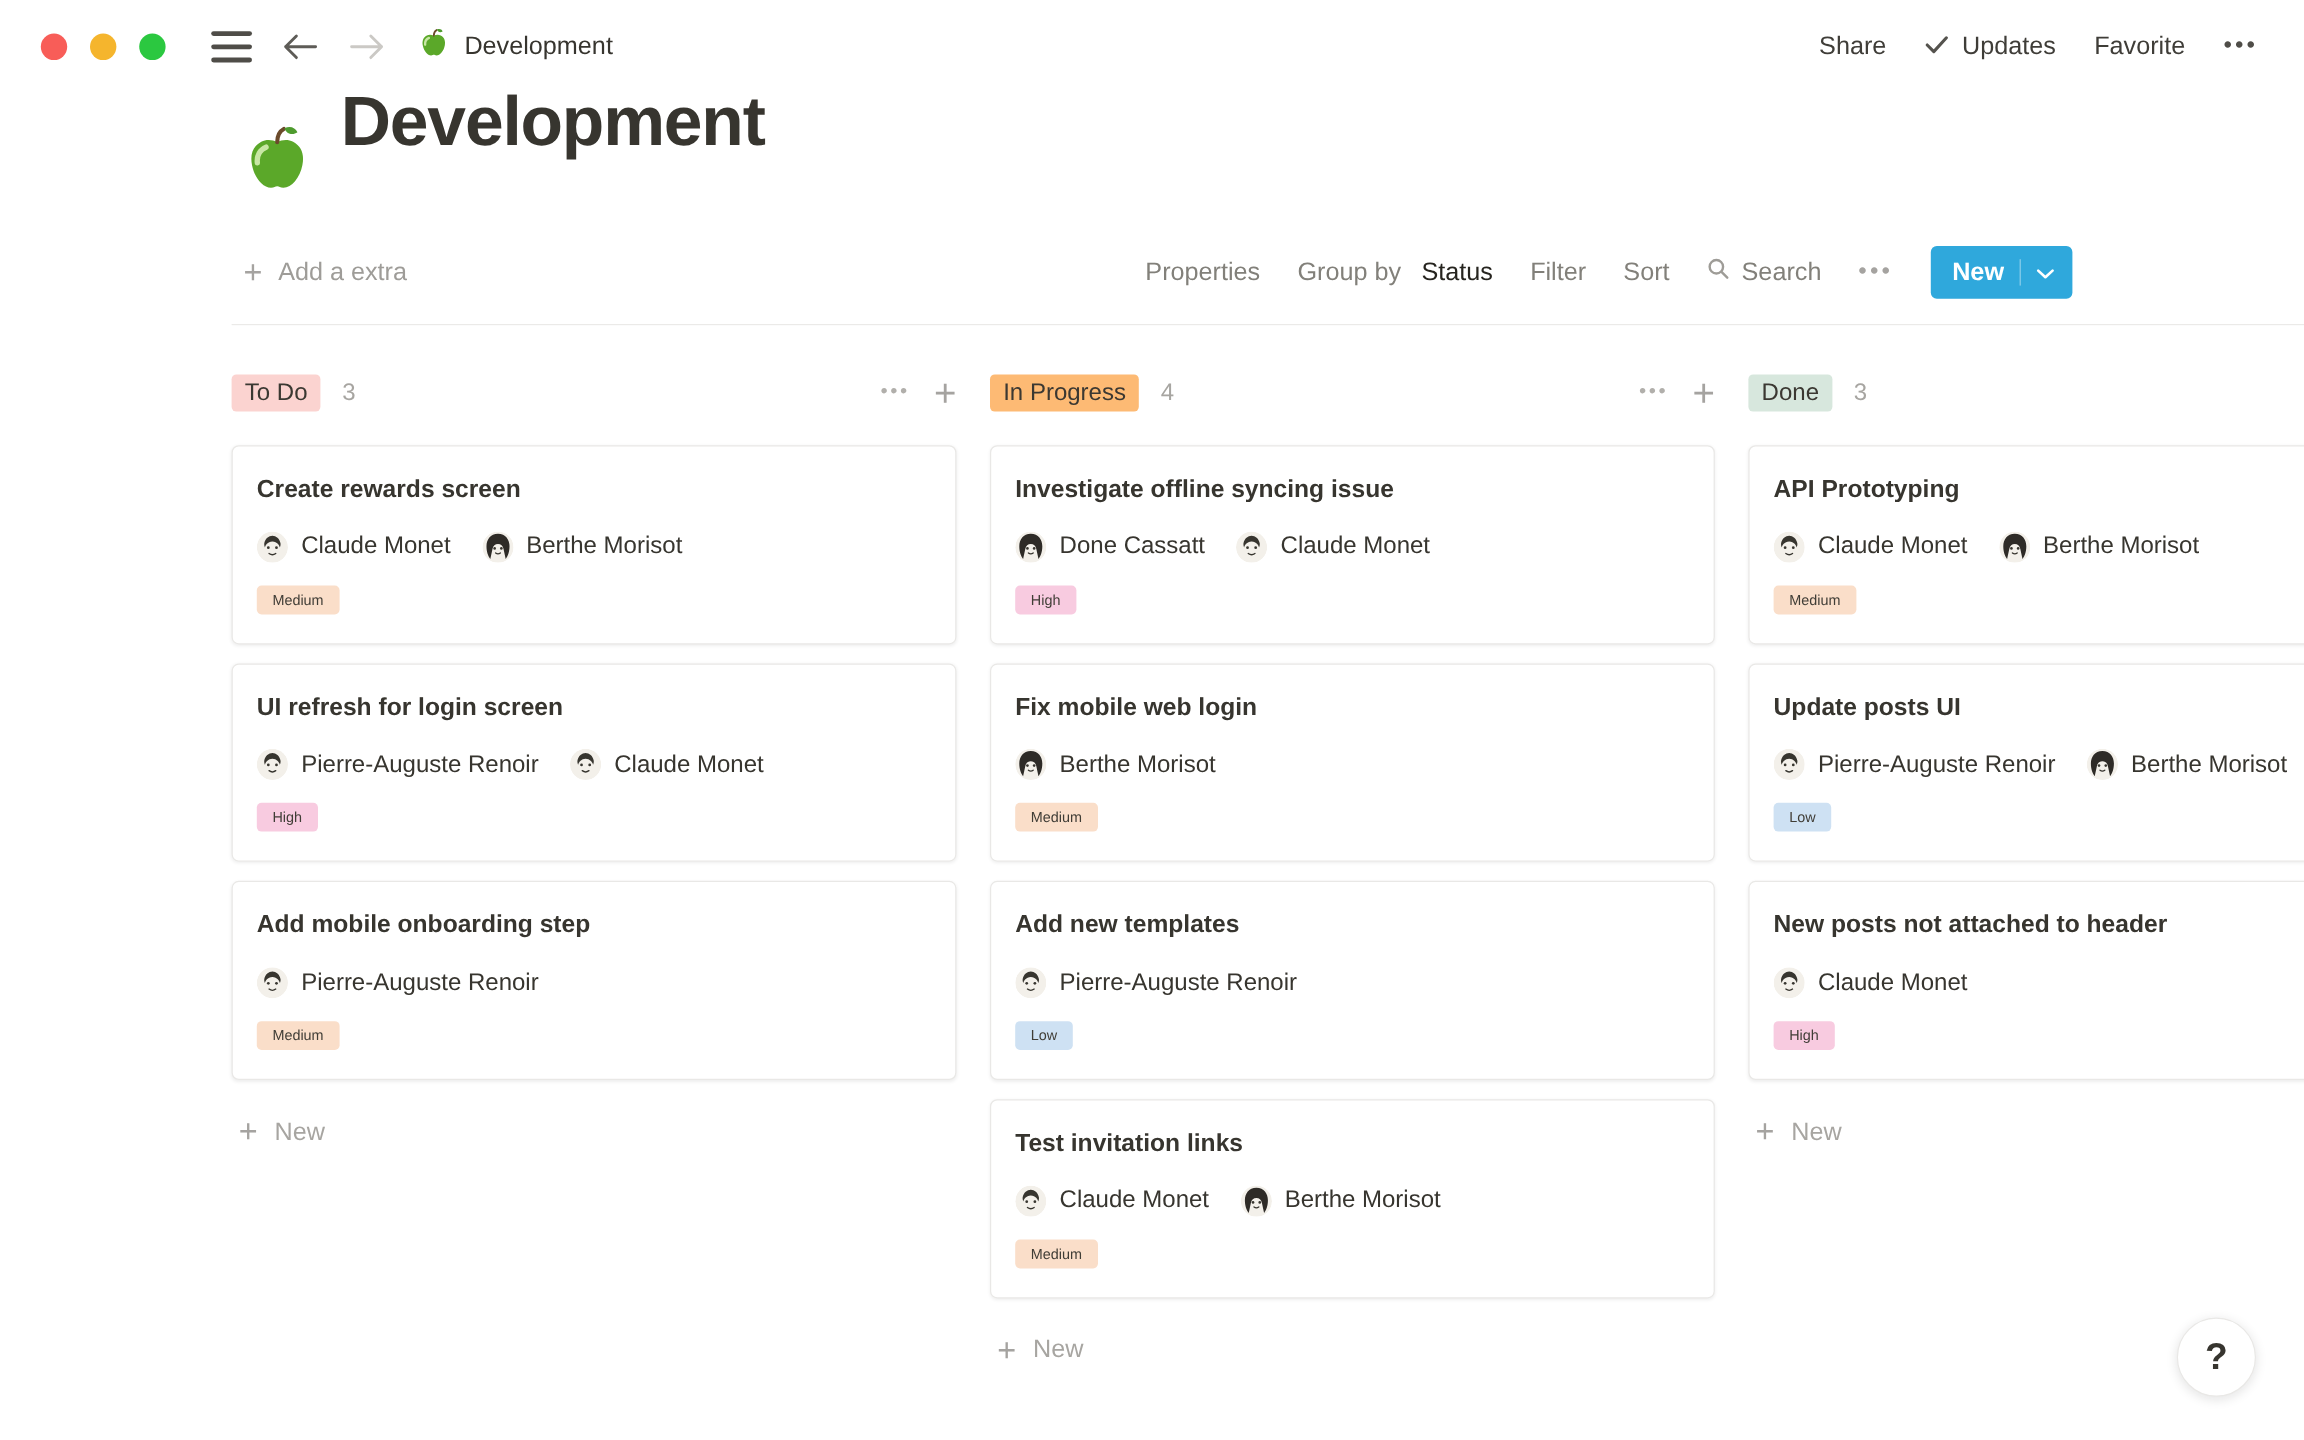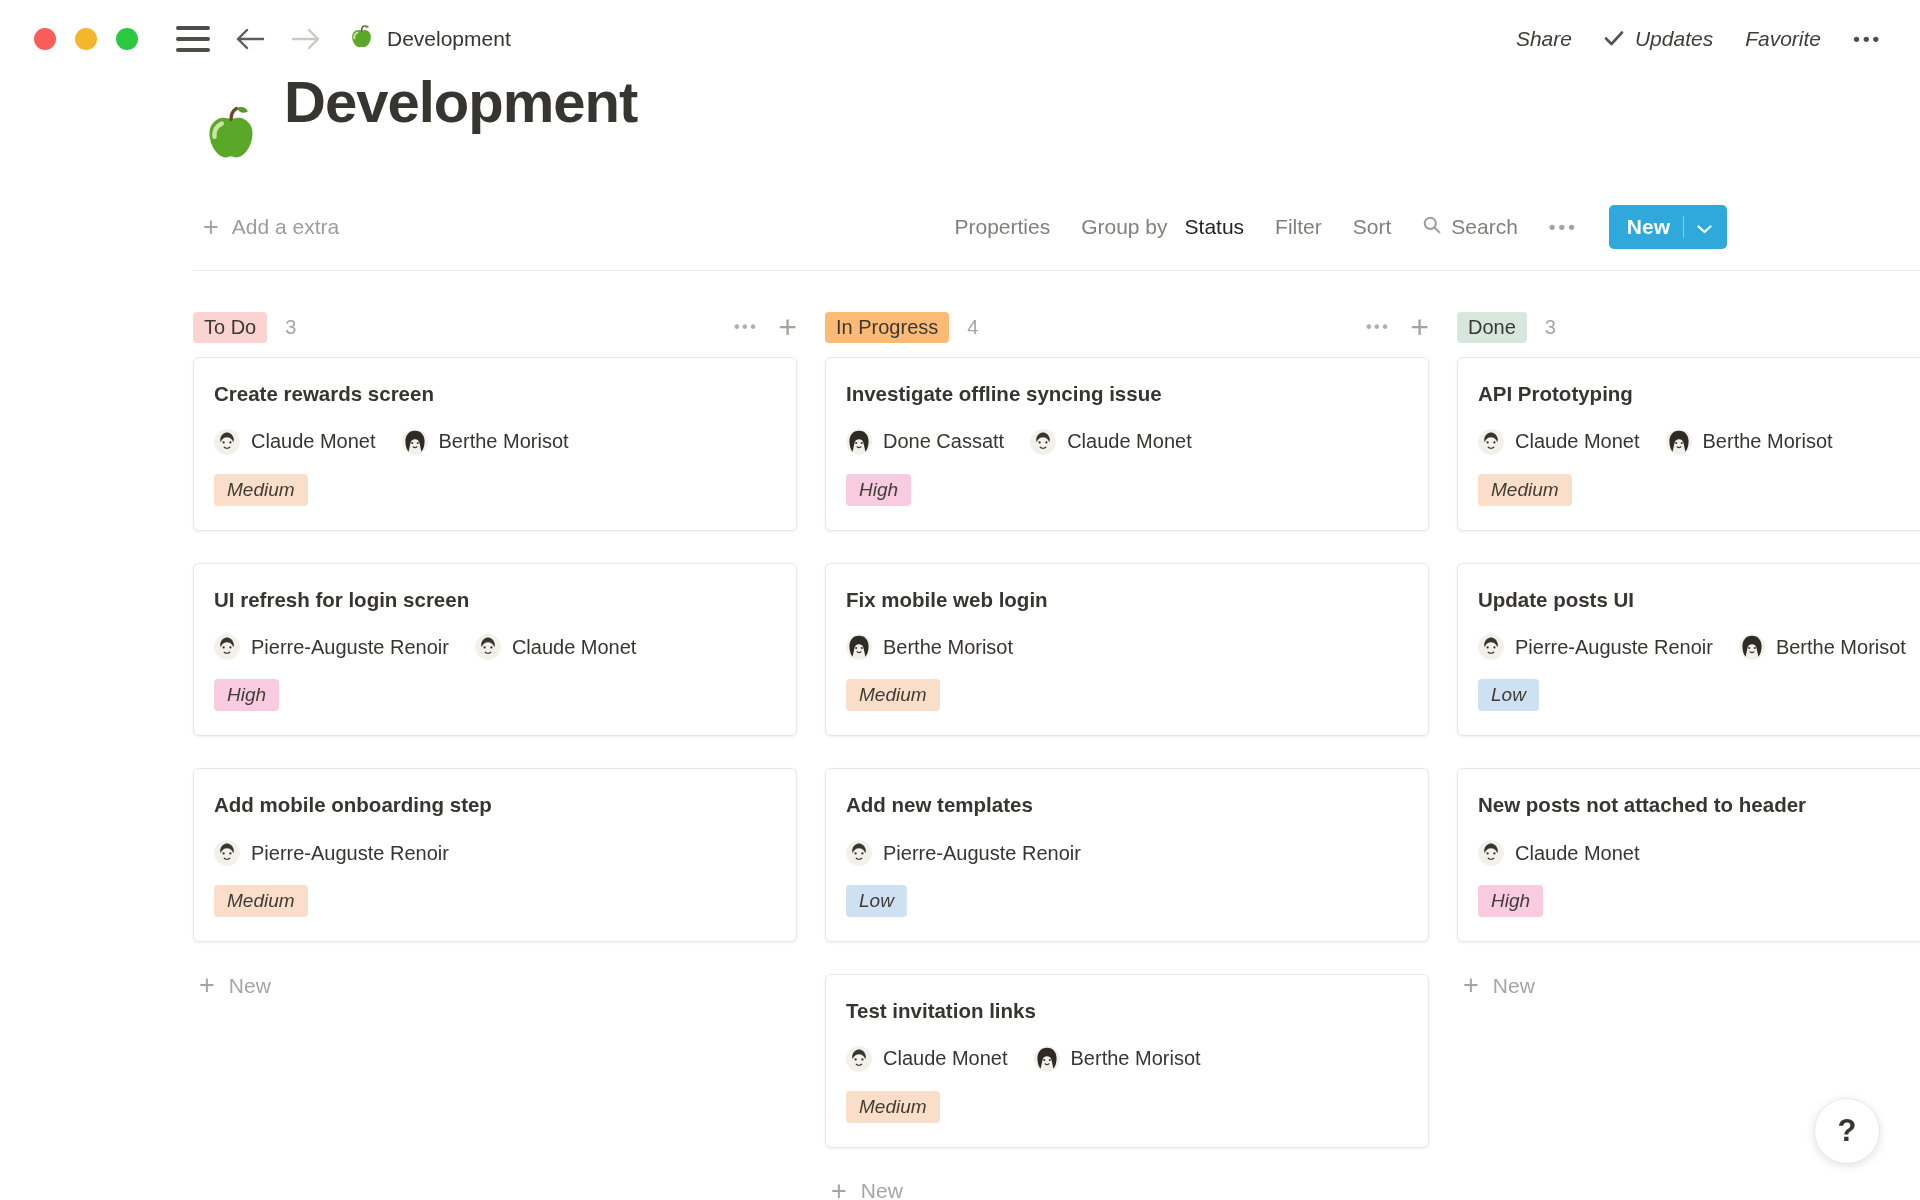--- a/index.html
+++ b/index.html
@@ -7,21 +7,21 @@
   
   .topbar{display:flex;align-items:center;height:78px;padding:0 38px 0 34px;}
   .lights{display:flex;gap:19px;align-items:center;}
   .light{width:22px;height:22px;border-radius:50%;}
   .light.red{background:#F85D58;}.light.yellow{background:#F5B52D;}.light.green{background:#2BC840;}
   .hamburger{margin-left:38px;display:flex;flex-direction:column;gap:7px;width:34px;cursor:pointer;}
   .hamburger span{display:block;height:4px;border-radius:2px;background:#4F4D48;}
   .nav-arrow{margin-left:24px;display:flex;align-items:center;}
   .doc-chip{display:flex;align-items:center;margin-left:26px;gap:12px;}
   .doc-title{font-size:21px;color:#37352F;}
-  .topbar-right{margin-left:auto;display:flex;align-items:center;gap:32px;font-size:21px;color:#3F3D38;font-style:italic;}
+  .topbar-right{margin-left:auto;display:flex;gap:32px;font-size:21px;color:#3F3D38;}
   .updates{display:flex;align-items:center;gap:11px;}
   .dots3{letter-spacing:3px;font-weight:700;font-size:19px;color:#4F4D48;}
   
   .page-head{display:flex;align-items:flex-end;gap:22px;padding-left:200px;margin-top:20px;height:72px;}
   .page-title{font-size:58px;font-weight:700;letter-spacing:-1px;color:#37352F;line-height:1;}
   
   .view-bar{display:flex;align-items:center;margin:34px 193px 0 203px;height:46px;}
   .add-view{display:flex;align-items:center;gap:13px;font-size:21px;color:#9E9C98;cursor:pointer;}
   .add-view .plus-glyph{font-size:27px;font-weight:300;line-height:1;color:#A5A3A0;}
   .vb-right{margin-left:auto;display:flex;align-items:center;gap:31px;font-size:21px;color:#82807A;}
@@ -33,28 +33,28 @@
   .divider{border:none;border-top:1px solid #EBEAE8;margin:20px 0 0 193px;}
   
   .board{display:flex;align-items:flex-start;gap:28px;padding-left:193px;margin-top:38px;}
   .col{width:604px;flex:none;}
   .col-head{display:flex;align-items:center;height:36px;}
   .col-badge{font-size:20px;padding:4px 11px;border-radius:4px;color:#3B3832;cursor:pointer;}
   .col-count{margin-left:18px;font-size:20px;color:#A7A5A1;}
   .col-tools{margin-left:auto;display:flex;align-items:center;gap:20px;}
   .col-dots{font-size:16px;letter-spacing:2.5px;font-weight:700;color:#B1AFAB;cursor:pointer;}
   .col-plus{font-size:32px;font-weight:300;color:#A5A3A0;line-height:1;cursor:pointer;}
-  .cards{margin-top:12px;display:flex;flex-direction:column;gap:32px;}
+  .cards{margin-top:26px;display:flex;flex-direction:column;gap:16px;}
   .card{background:#fff;border:1px solid #E9E8E6;border-radius:6px;
     box-shadow:0 1px 3px rgba(15,15,15,.07);padding:22px 20px 24px;cursor:pointer;}
   .card-title{font-size:20.5px;font-weight:600;color:#37352F;line-height:1.35;}
   .assignees{display:flex;flex-wrap:wrap;column-gap:26px;row-gap:12px;margin-top:18px;}
   .assignee{display:flex;align-items:center;gap:11px;font-size:20px;color:#37352F;height:32px;}
   .avatar{width:26px;height:26px;border-radius:50%;overflow:hidden;flex:none;}
-  .priority{display:inline-block;margin-top:16px;font-size:19px;padding:5px 13px;border-radius:4px;color:#403D36;font-style:italic;}
+  .priority{display:inline-block;margin-top:16px;font-size:12px;padding:5px 13px;border-radius:4px;color:#403D36;}
   .col-footer{display:flex;align-items:center;gap:14px;margin-top:30px;padding-left:6px;
     color:#A7A5A1;font-size:21px;cursor:pointer;}
   .col-footer .plus-glyph{font-size:27px;font-weight:300;color:#A5A3A0;line-height:1;}
   
   .hidden-col{flex:none;width:240px;}
   .hidden-title{height:36px;display:flex;align-items:center;font-size:21px;color:#A7A5A1;white-space:nowrap;}
   .hidden-item{margin-top:26px;display:flex;align-items:center;gap:13px;font-size:21px;
     color:#37352F;white-space:nowrap;cursor:pointer;}
   
   .help-btn{position:fixed;right:40px;bottom:36px;width:64px;height:64px;border-radius:50%;

